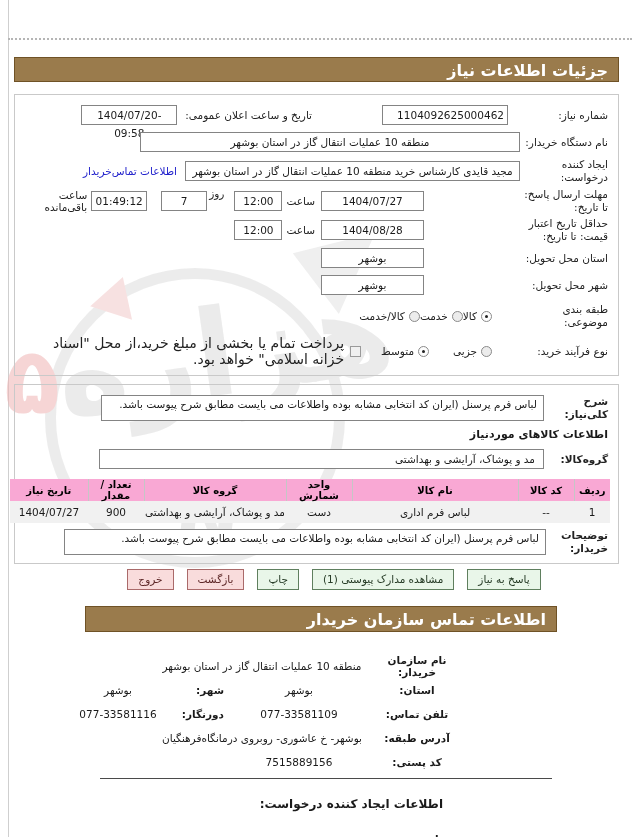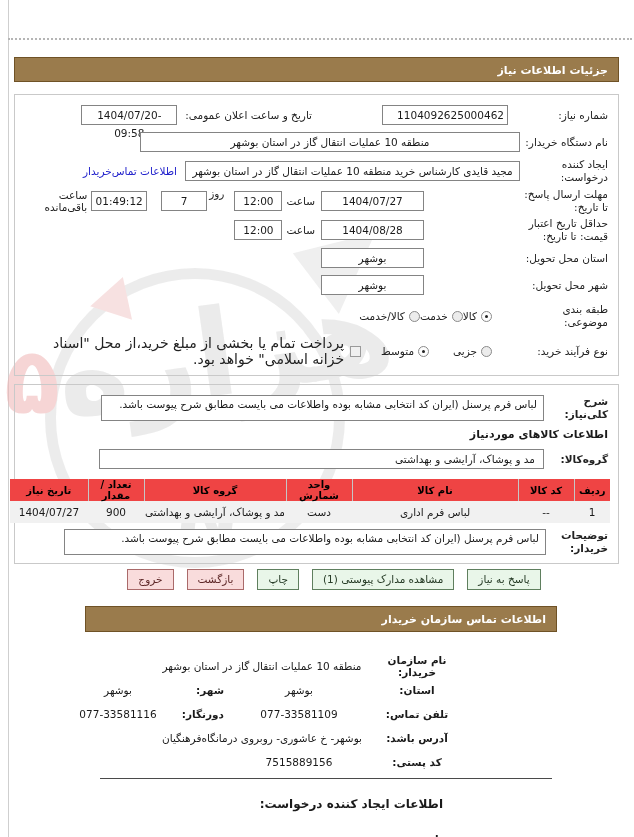--- a/index.html
+++ b/index.html
@@ -17,21 +17,21 @@
   .wm-ring { position:absolute; left:45px; top:20px; width:300px; height:300px; border:11px solid #dedede; border-radius:50%; }
   .wm-glyph1 { position:absolute; left:55px; top:35px; font-size:120px; font-weight:bold; color:#dcdcdc; transform:rotate(-8deg); }
   .wm-glyph2 { position:absolute; left:175px; top:225px; font-size:78px; font-weight:bold; color:#dadada; transform:rotate(6deg); }
   .wm-red { position:absolute; left:4px; top:80px; font-size:92px; font-weight:bold; color:#efb4b4; }
   .wm-tri { position:absolute; left:95px; top:28px; width:0; height:0; border-left:22px solid transparent; border-right:22px solid transparent; border-bottom:38px solid #f2c9c9; transform:rotate(18deg); }
   .wm-wedge { position:absolute; left:300px; top:-6px; width:0; height:0; border-left:30px solid transparent; border-right:55px solid transparent; border-top:70px solid #e2e2e2; transform:rotate(-14deg); }
 
   .z { position:relative; z-index:1; }
 
   .bar { height:25px; line-height:25px; background:#9a7b4c; border:1px solid #6f5226;
-         color:#fff; font-weight:bold; font-size:11px; padding-right:10px; }
+         color:#fff; font-weight:bold; font-size:16px; padding-right:10px; }
   .bar1 { margin:57px 15px 0 14px; }
   .bar2 { margin:16px 77px 0 85px; height:26px; line-height:26px; }
 
   .panel { margin:0 15px 0 14px; border:1px solid #c9c9c9; background:transparent; padding:2px 6px 6px 6px; }
   .panel1 { margin-top:12px; }
   .panel2 { margin-top:8px; }
 
   .frow { display:flex; align-items:center; min-height:22px; }
   .flabel { width:90px; flex:0 0 auto; padding-right:4px; font-size:10.5px; line-height:13px; color:#222; }
   .inline-label { font-size:10.5px; color:#222; }
@@ -45,21 +45,21 @@
   .radio.checked { background:#fdfdfd; }
   .radio.checked::after { content:""; position:absolute; left:3px; top:3px; width:3px; height:3px; background:#222; border-radius:50%; }
   .checkbox { display:inline-block; width:11px; height:11px; border:1px solid #9a9a9a; background:#f0f0f0; flex:0 0 auto; }
   .opt { display:flex; align-items:center; gap:4px; }
 
   .bold { font-weight:bold; }
   .goods-title { font-weight:bold; font-size:11px; margin:7px 4px 0 0; }
   .desc-box { height:26px; line-height:13px; text-align:right; padding:2px 6px; overflow:hidden; }
 
   table.goods { border-collapse:collapse; width:585px; margin:9px 2px 0 auto; table-layout:fixed; }
-  table.goods th { background:#ef4444; color:#000; font-size:10px; font-weight:bold; height:21px;
+  table.goods th { background:#f9a8d4; color:#000; font-size:10px; font-weight:bold; height:21px;
                    border-left:1px solid #c6c6c6; text-align:center; }
   table.goods th:last-child { border-left:none; }
   table.goods td { background:#f1f1f1; font-size:10.5px; height:22px; text-align:center; }
 
   .btn-row { display:flex; justify-content:center; gap:13px; margin-top:5px; padding-left:34px; }
   .btn { height:21px; line-height:19px; padding:0 10px; font-size:10.5px; text-align:right; cursor:pointer; }
   .btn-green { background:#e9f6e9; border:1px solid #5f7f5e; color:#273c27; }
   .btn-pink  { background:#f9dcdc; border:1px solid #aa6a6a; color:#5d2727; }
 
   .c-row { display:flex; align-items:center; min-height:24px; margin-right:174px; font-size:10.5px; }
@@ -266,21 +266,21 @@
       <span class="c-label2">شهر:</span>
       <span class="c-val2">بوشهر</span>
     </div>
     <div class="c-row">
       <span class="c-label">تلفن تماس:</span>
       <span class="c-val num">077-33581109</span>
       <span class="c-label2">دورنگار:</span>
       <span class="c-val2 num">077-33581116</span>
     </div>
     <div class="c-row">
-      <span class="c-label">آدرس باشد:</span>
+      <span class="c-label">آدرس طبقه:</span>
       <span class="c-val-wide">بوشهر- خ عاشوری- روبروی درمانگاه‌فرهنگیان</span>
     </div>
     <div class="c-row">
       <span class="c-label">کد پستی:</span>
       <span class="c-val num">7515889156</span>
     </div>
   </div>
 
   <div class="sep-line z"></div>
 

